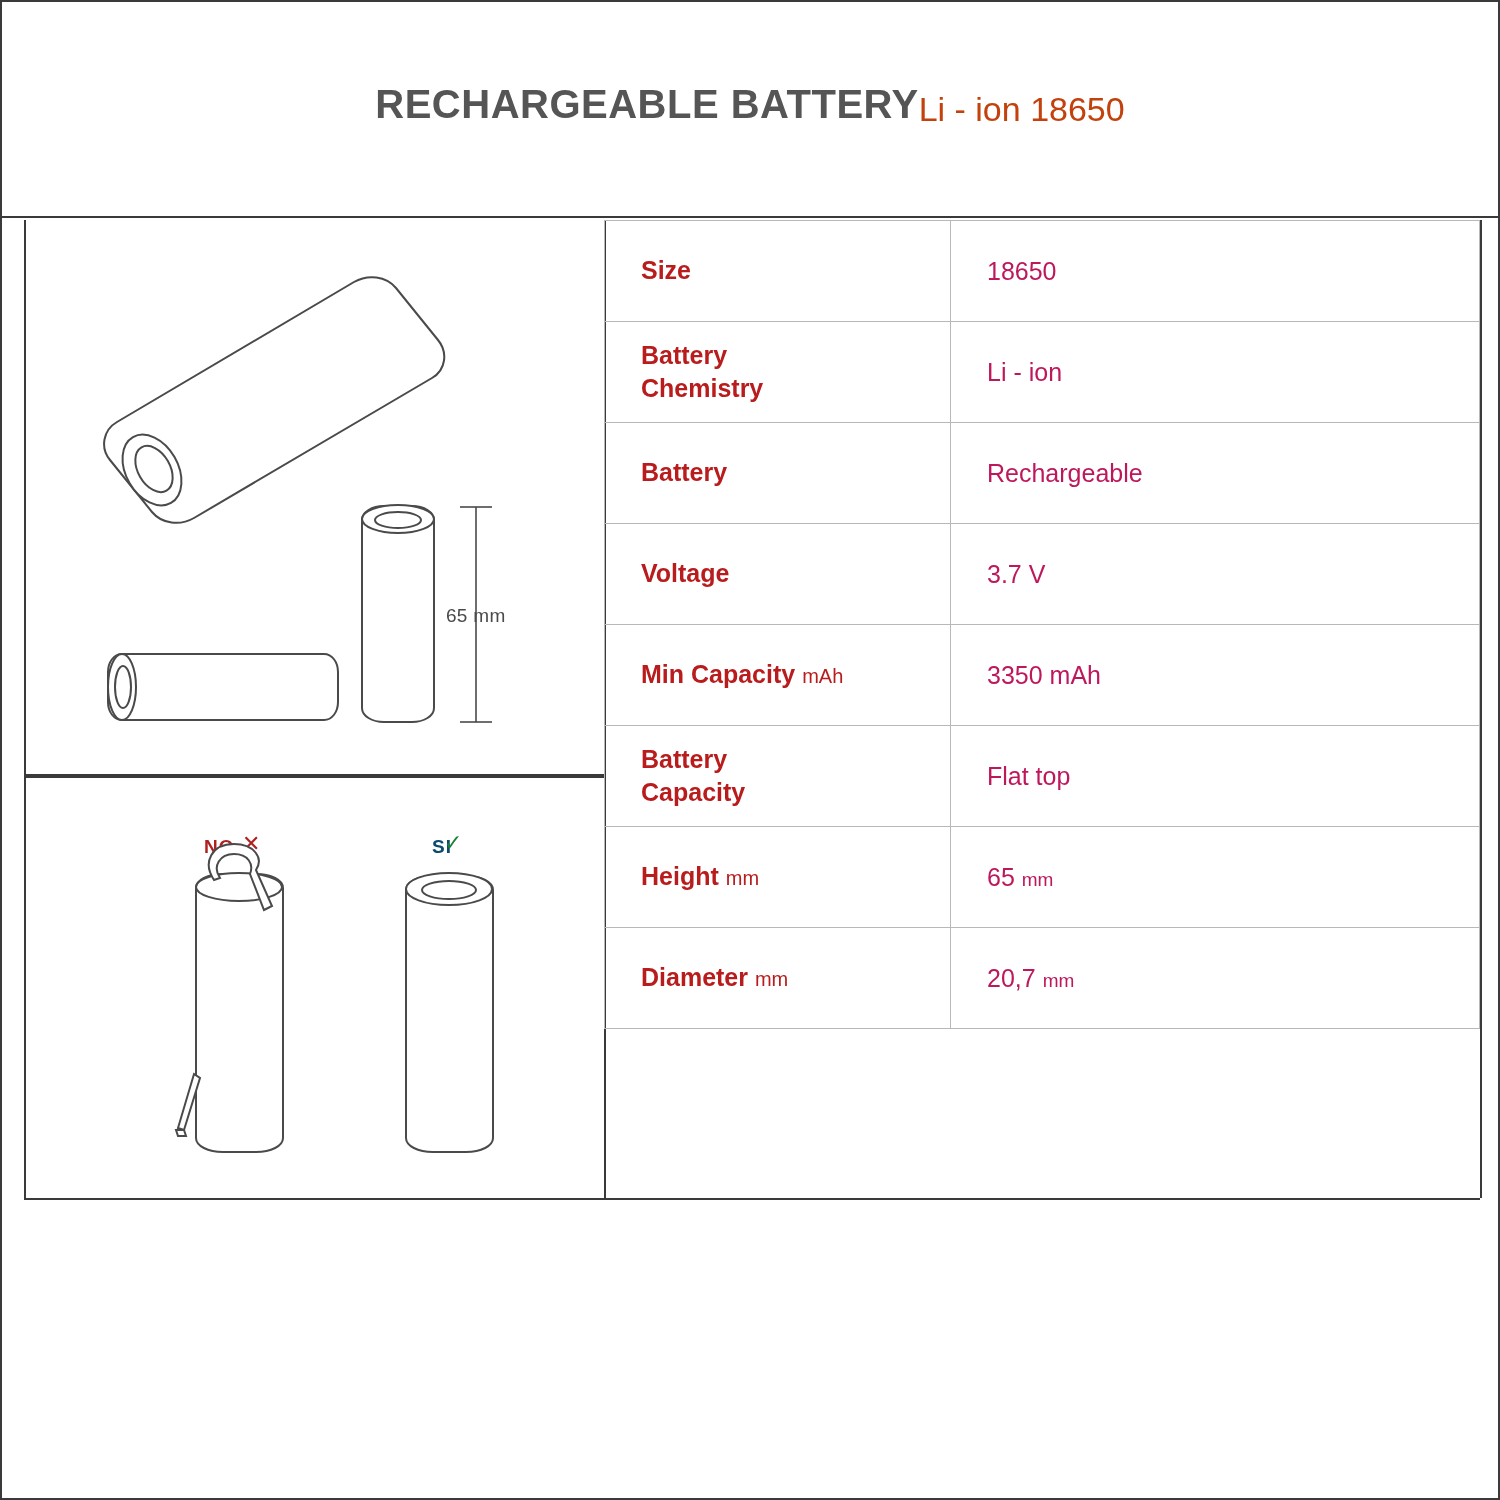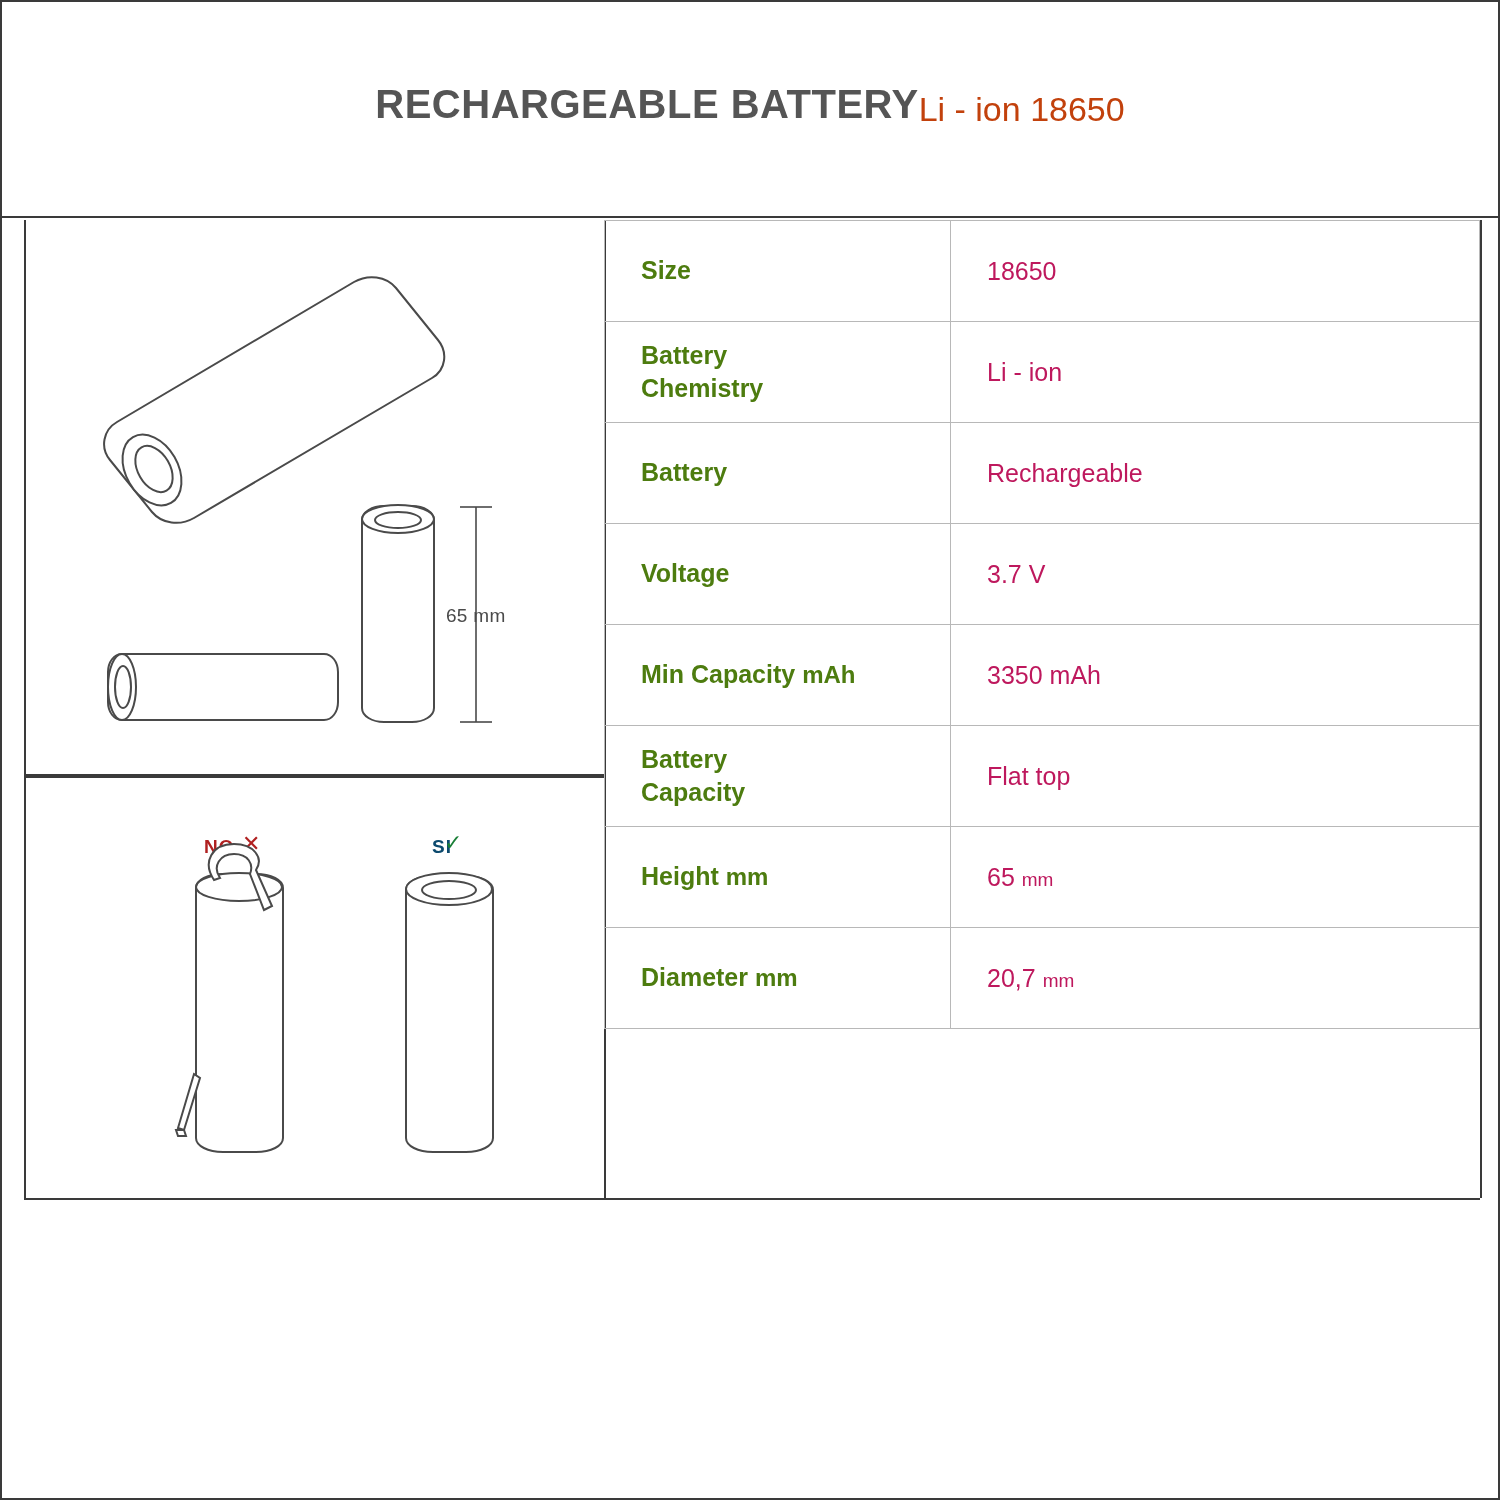--- a/index.html
+++ b/index.html
@@ -105,32 +105,32 @@
   .spec-table td {
     border: 1px solid #b8b8b8;
     padding: 0 36px;
     vertical-align: middle;
     box-sizing: border-box;
   }
   .spec-table td.key {
     width: 346px;
     font-size: 25px;
     font-weight: bold;
-    color: #4d7c0f;
+    color: #b91c1c;
     line-height: 1.34;
   }
   .spec-table td.val {
     font-size: 25px;
     font-weight: normal;
     color: #be185d;
   }
   .spec-table tr { height: 101px; }
   .unit {
-    font-size: 24px;
-    font-weight: bold;
+    font-size: 20px;
+    font-weight: normal;
   }
   .unit-val {
     font-size: 19px;
     font-weight: normal;
   }
   .key-line2 { display: block; }
 
   
   .bottom-rule {
     position: absolute;

